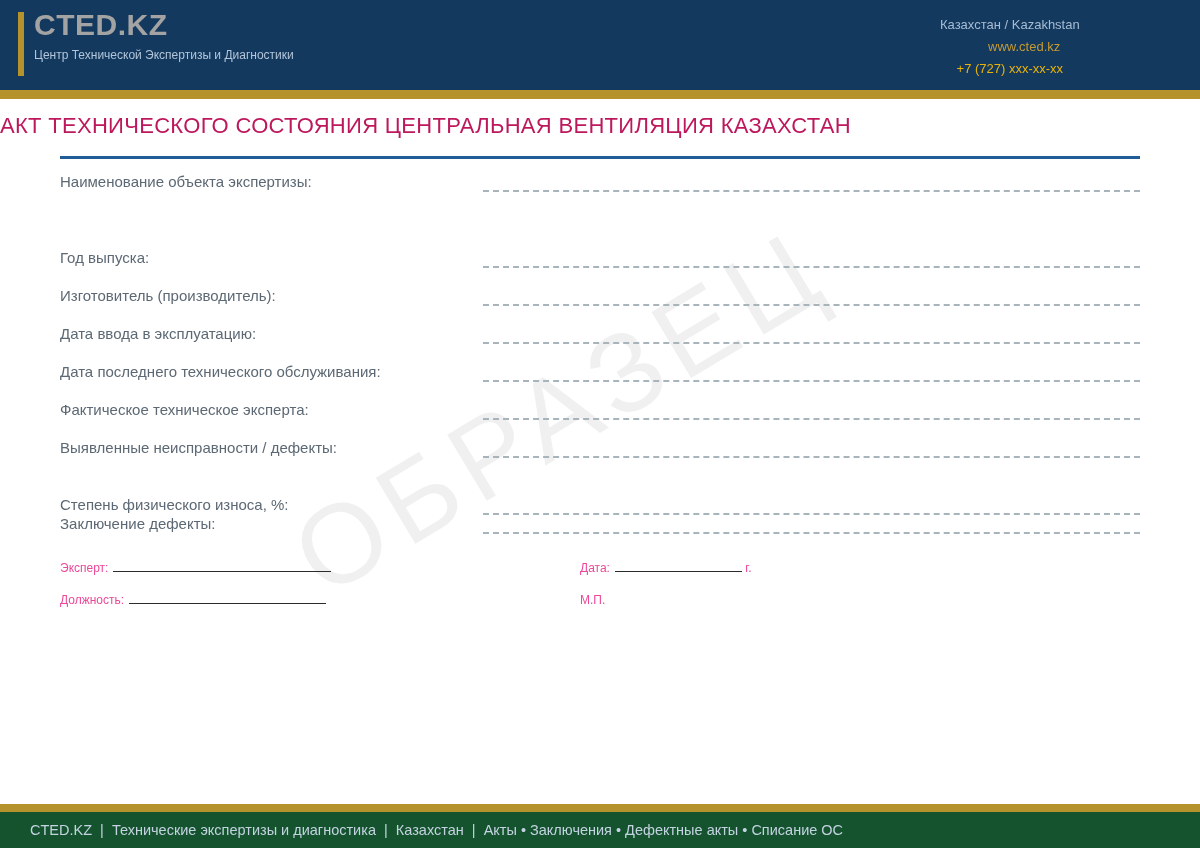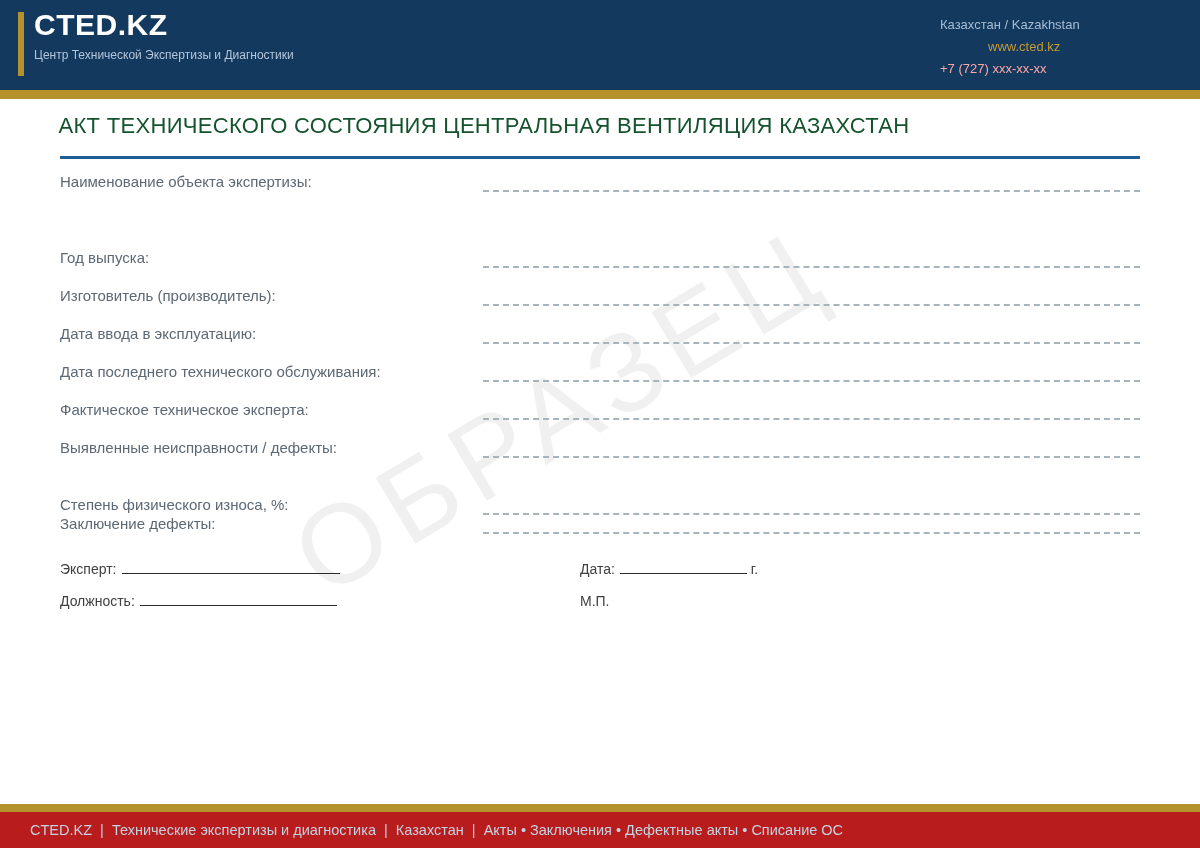--- a/index.html
+++ b/index.html
@@ -4,49 +4,49 @@
 <style>
   * { margin: 0; padding: 0; box-sizing: border-box; }
   html, body { width: 1200px; height: 848px; overflow: hidden; background: #fff; }
   body { font-family: "Liberation Sans", sans-serif; position: relative; }
   .page { position: absolute; inset: 0; width: 1200px; height: 848px; background: #fff; }
 
   
   .header { position: absolute; left: 0; top: 0; width: 1200px; height: 90px; background: #14395e; }
   .gold-strip-top { position: absolute; left: 0; top: 90px; width: 1200px; height: 9px; background: #b6922d; }
   .gold-accent { position: absolute; left: 18px; top: 12px; width: 6px; height: 64px; background: #b6922d; }
-  .brand { position: absolute; left: 34px; top: 8px; color: #ffffff; font-size: 30px; font-weight: bold; letter-spacing: 0.5px; }
+  .brand { position: absolute; left: 34px; top: 8px; color: #a3a3a3; font-size: 30px; font-weight: bold; letter-spacing: 0.5px; }
   .tagline { position: absolute; left: 34px; top: 48px; color: #b2c5da; font-size: 12px; }
   .header-right { position: absolute; left: 940px; top: 14px; font-size: 13px; line-height: 22px; }
   .hr-country { color: #a5bcd4; }
   .hr-site { color: #c49a33; cursor: pointer; margin-left: 48px; }
-  .hr-phone { color: #fca5a5; }
+  .hr-phone { color: #eab308; text-align: center; }
 
   
-  .doc-title { position: absolute; left: 0; top: 113px; width: 968px; text-align: center;
-               color: #14532d; font-size: 22px; font-weight: 400; letter-spacing: 0.3px; }
+  .doc-title { position: absolute; left: 0; top: 113px; width: 968px; text-align: left;
+               color: #be185d; font-size: 22px; font-weight: 400; letter-spacing: 0.3px; }
   .title-rule { position: absolute; left: 60px; top: 156px; width: 1080px; height: 3px; background: #205d97; }
 
   
   .watermark { position: absolute; left: 560px; top: 412px; transform: translate(-50%, -50%) rotate(-31deg);
                font-size: 112px; font-weight: 400; letter-spacing: 10px; color: rgba(60, 60, 70, 0.08);
                white-space: nowrap; z-index: 0; pointer-events: none; }
 
   
   .field-row { position: absolute; left: 60px; right: 60px; height: 38px; z-index: 1; }
   .field-label { position: absolute; left: 0; top: 0; font-size: 15px; color: #5c6873; }
   .field-line { position: absolute; left: 423px; right: 0; top: 17px; height: 0; border-top: 2px dashed #a7b4bb; }
 
   
-  .sig { position: absolute; z-index: 1; font-size: 14px; color: #404040; }
+  .sig { position: absolute; z-index: 1; font-size: 12px; color: #ec4899; }
   .sig-line { display: inline-block; border-bottom: 1.6px solid #2b2b2b; height: 0.95em; margin-left: 5px; }
 
   
   .gold-strip-bottom { position: absolute; left: 0; top: 804px; width: 1200px; height: 8px; background: #b6922d; }
-  .footer { position: absolute; left: 0; top: 812px; width: 1200px; height: 36px; background: #b91c1c; }
+  .footer { position: absolute; left: 0; top: 812px; width: 1200px; height: 36px; background: #14532d; }
   .footer-text { position: absolute; left: 30px; top: 0; height: 36px; line-height: 36px;
                  color: #c4d3e2; font-size: 14.5px; white-space: pre; }
 </style>
 </head>
 <body>
 
 <div class="page">
 
   <div class="header">
     <div class="gold-accent"></div>

